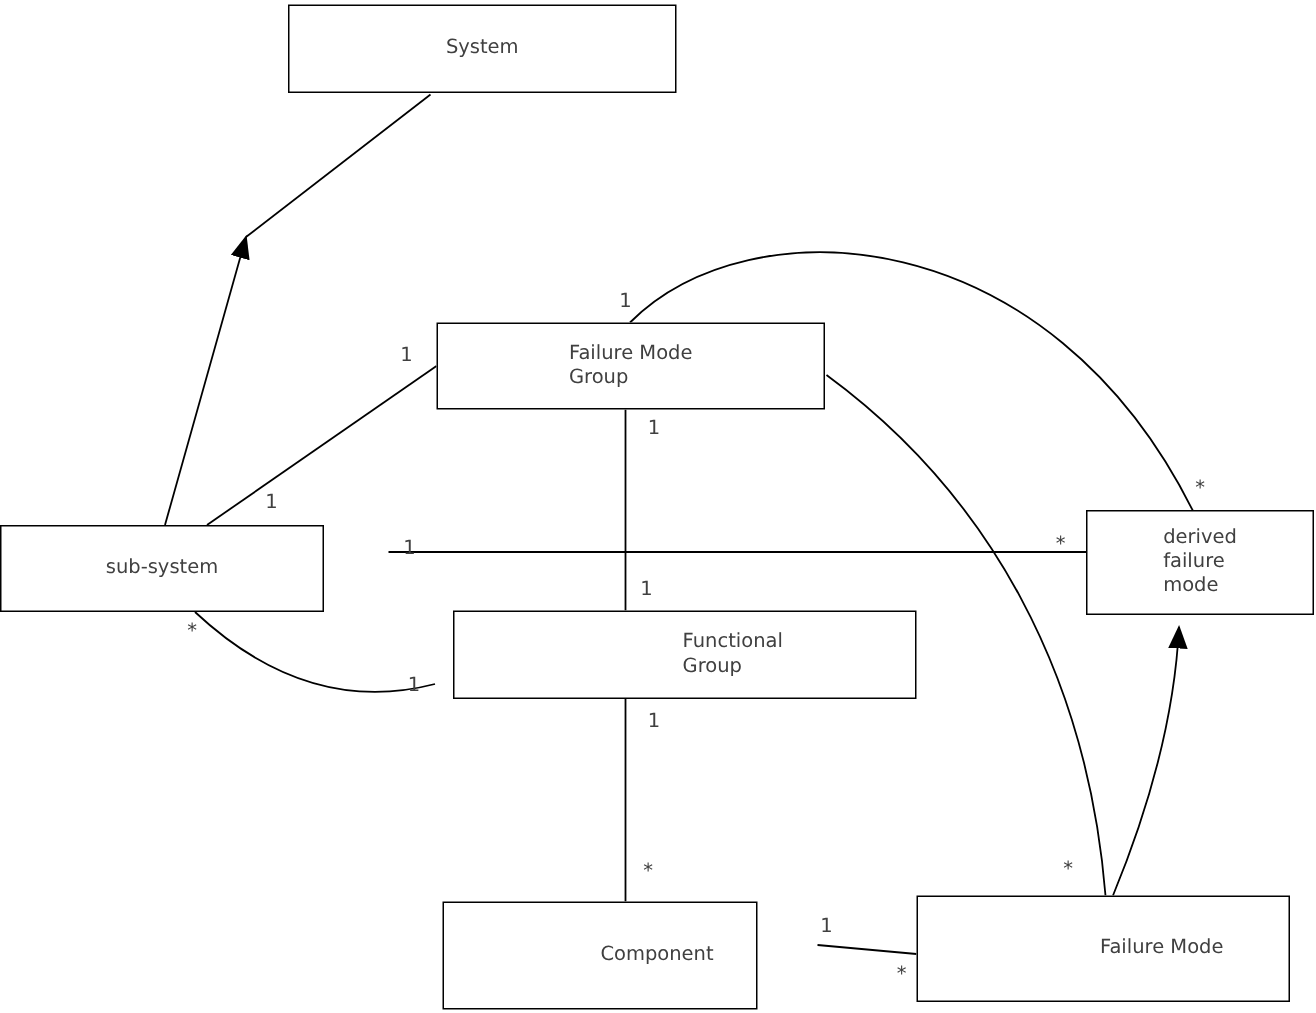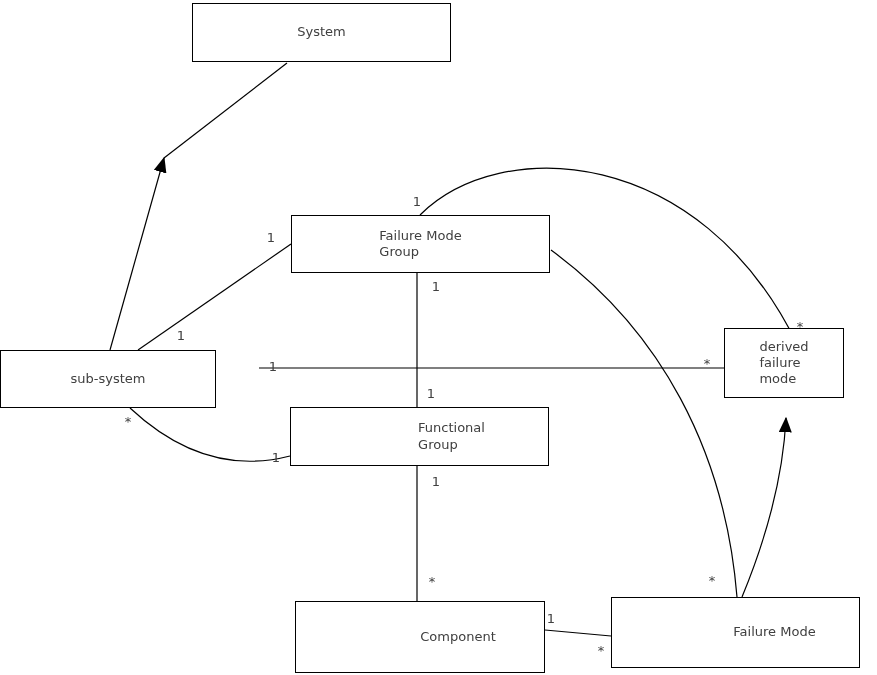--- a/index.html
+++ b/index.html
@@ -94,32 +94,32 @@
 
   <div class="node align-left" style="left:291px; top:215px; width:259px; height:58px;">
     <span class="lbl">Failure Mode
 Group</span>
   </div>
 
   <div class="node" style="left:0px; top:350px; width:216px; height:58px;">
     <span class="lbl">sub-system</span>
   </div>
 
-  <div class="node align-left" style="left:724px; top:328px; width:120px; height:70px;">
+  <div class="node align-left" style="left:724px; top:340px; width:152px; height:70px;">
     <span class="lbl">derived
 failure
 mode</span>
   </div>
 
-  <div class="node align-left shift-fg" style="left:290px; top:407px; width:259px; height:59px;">
+  <div class="node align-left shift-fg" style="left:302px; top:407px; width:309px; height:59px;">
     <span class="lbl">Functional
 Group</span>
   </div>
 
-  <div class="node shift-comp" style="left:295px; top:601px; width:250px; height:72px;">
+  <div class="node shift-comp" style="left:295px; top:601px; width:210px; height:72px;">
     <span class="lbl">Component</span>
   </div>
 
   <div class="node shift-fm" style="left:611px; top:597px; width:249px; height:71px;">
     <span class="lbl">Failure Mode</span>
   </div>
 
   <span class="mult" style="left:417px; top:201px;">1</span>
   <span class="mult" style="left:800px; top:326px;">*</span>
   <span class="mult" style="left:271px; top:237px;">1</span>

